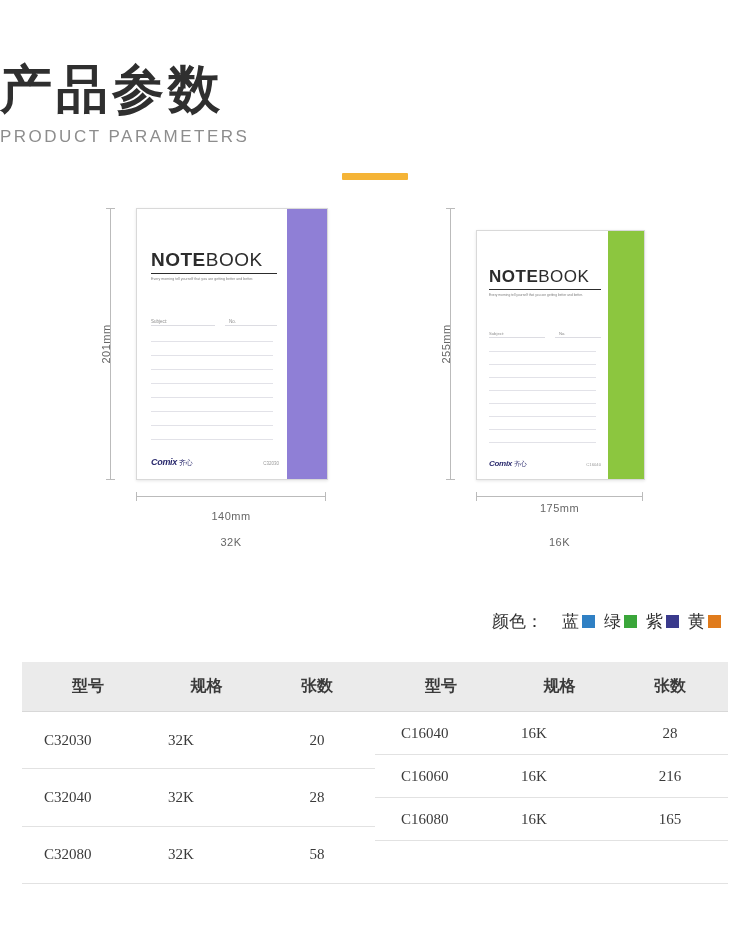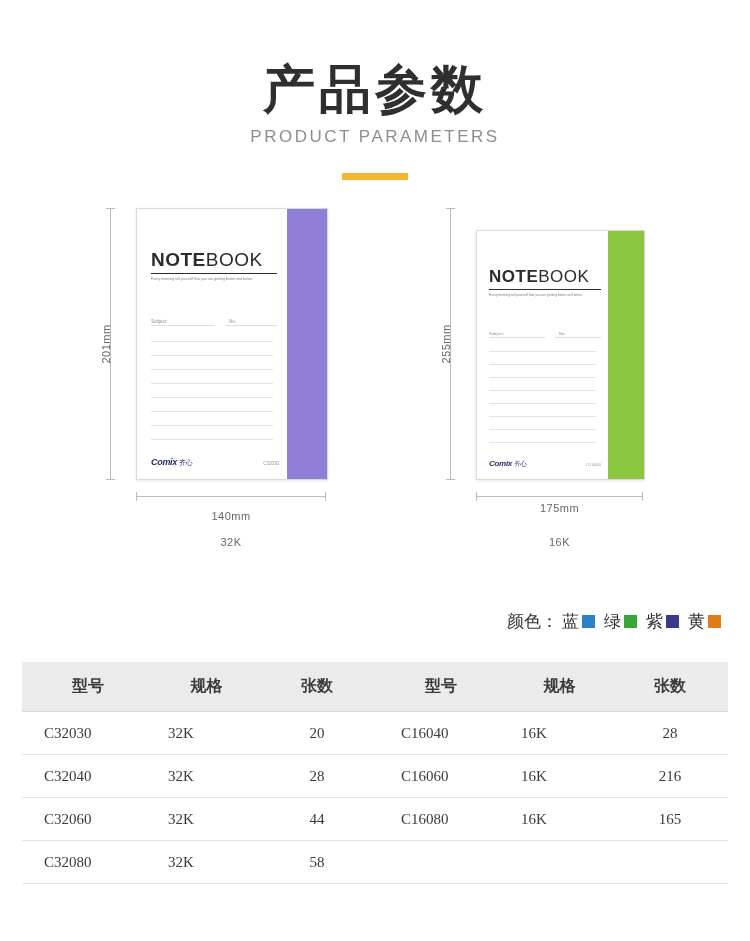--- a/index.html
+++ b/index.html
@@ -12,21 +12,20 @@
     background: #ffffff;
     font-family: "Liberation Sans", sans-serif;
     color: #333;
     overflow: hidden;
     position: relative;
   }
 
   
   .header {
     padding-top: 62px;
-    text-align: center;
   }
   .title-cn {
     font-size: 52px;
     letter-spacing: 4px;
     color: #2f2f2f;
     font-weight: bold;
     line-height: 1.05;
     font-family: "DejaVu Sans", "Liberation Sans", sans-serif;
   }
   .title-en {
@@ -179,21 +178,21 @@
   
   .colors {
     position: absolute;
     top: 610px;
     right: 22px;
     display: flex;
     align-items: center;
     font-size: 17px;
     color: #2f2f2f;
   }
-  .colors .lbl { margin-right: 2px; }
+  .colors .lbl { margin-right: 17px; }
   .colors .swgroup {
     display: flex;
     align-items: center;
     margin-left: 2px;
   }
   .colors .swgroup .name { margin-right: 3px; }
   .colors .sw {
     width: 13px;
     height: 13px;
     display: inline-block;
@@ -365,25 +364,20 @@
           <td class="model">C32030</td>
           <td class="spec">32K</td>
           <td>20</td>
         </tr>
         <tr>
           <td class="model">C32040</td>
           <td class="spec">32K</td>
           <td>28</td>
         </tr>
         <tr>
-          <td class="model">C32060</td>
-          <td class="spec">32K</td>
-          <td>44</td>
-        </tr>
-        <tr>
           <td class="model">C32080</td>
           <td class="spec">32K</td>
           <td>58</td>
         </tr>
       </tbody>
   </table>
 
   <table class="right-tbl">
     <thead>
       <tr>

